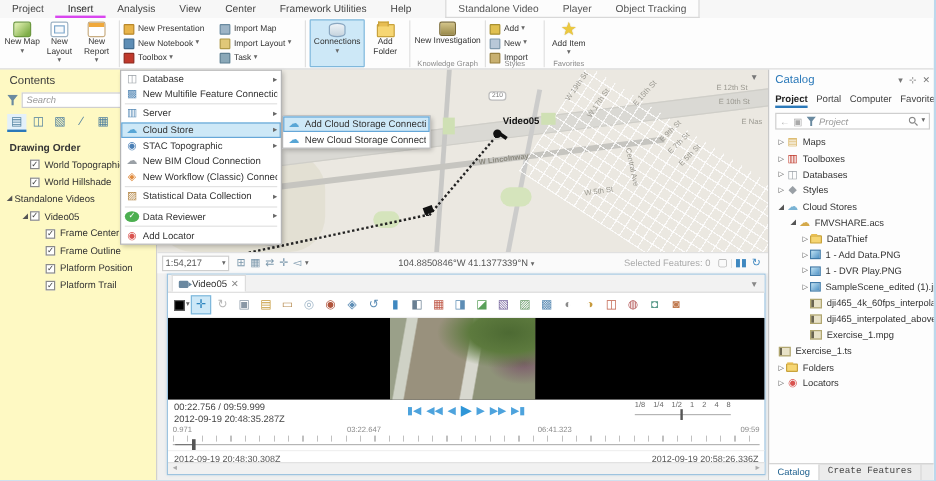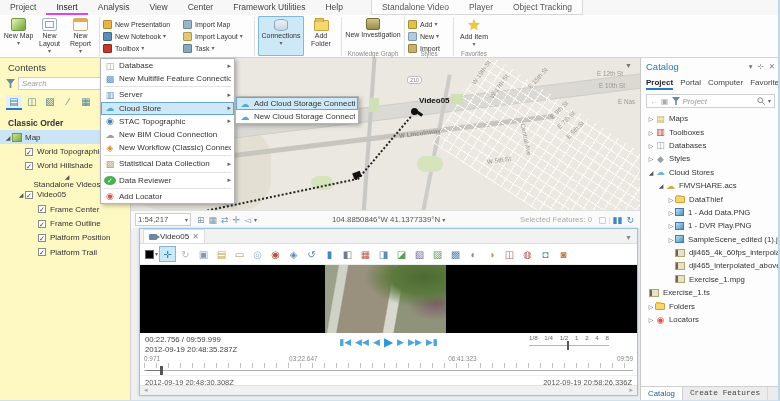--- a/index.html
+++ b/index.html
@@ -281,38 +281,33 @@
         </div>
     </div>
     <div id="contents-toolbar">
         <span class="ct-ic active">▤</span>
         <span class="ct-ic">◫</span>
         <span class="ct-ic">▧</span>
         <span class="ct-ic">∕</span>
         <span class="ct-ic">▦</span>
         <span class="ct-ic">◪</span>
       </div>
-    <div class="sec-label">Classic Order</div>
+    <div class="sec-label">Drawing Order</div>
     <div id="contents-tree">
-        <div class="tree-row sel" style="padding-left: 4px;">
-          <span class="tw">◢</span>
-          <span class="icon-maptile"></span>
-          <span>Map</span>
-        </div>
         <div class="tree-row" style="padding-left: 17px;">
           <span class="tw">&nbsp;</span>
           <span class="chk">✓</span>
           <span>World Topographic Map</span>
         </div>
         <div class="tree-row" style="padding-left: 17px;">
           <span class="tw">&nbsp;</span>
           <span class="chk">✓</span>
           <span>World Hillshade</span>
         </div>
-        <div class="tree-row" style="padding-left: 4px; flex-direction: column;">
+        <div class="tree-row" style="padding-left: 4px;">
           <span class="tw">◢</span>
           <span>Standalone Videos</span>
         </div>
         <div class="tree-row" style="padding-left: 17px;">
           <span class="tw">◢</span>
           <span class="chk">✓</span>
           <span>Video05</span>
         </div>
         <div class="tree-row" style="padding-left: 30px;">
           <span class="tw">&nbsp;</span>

